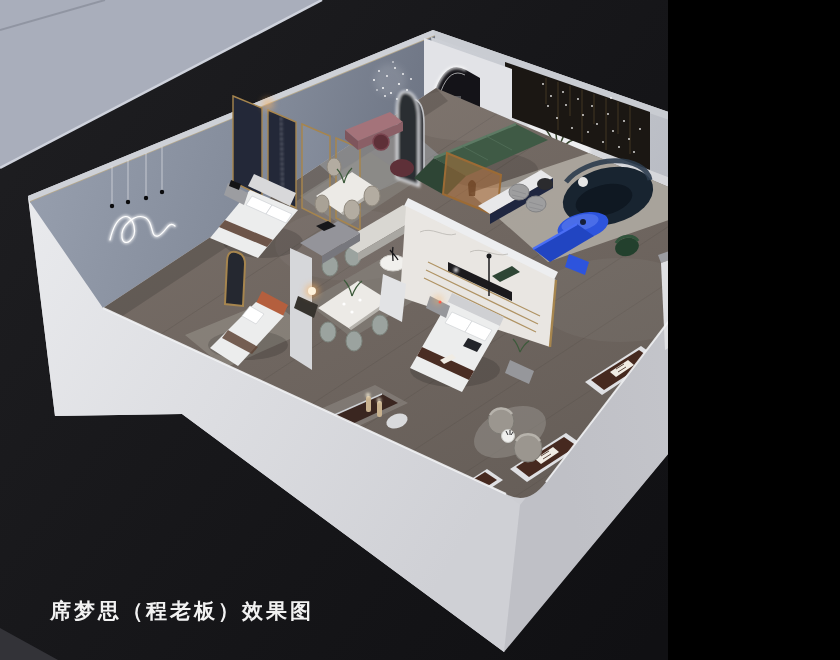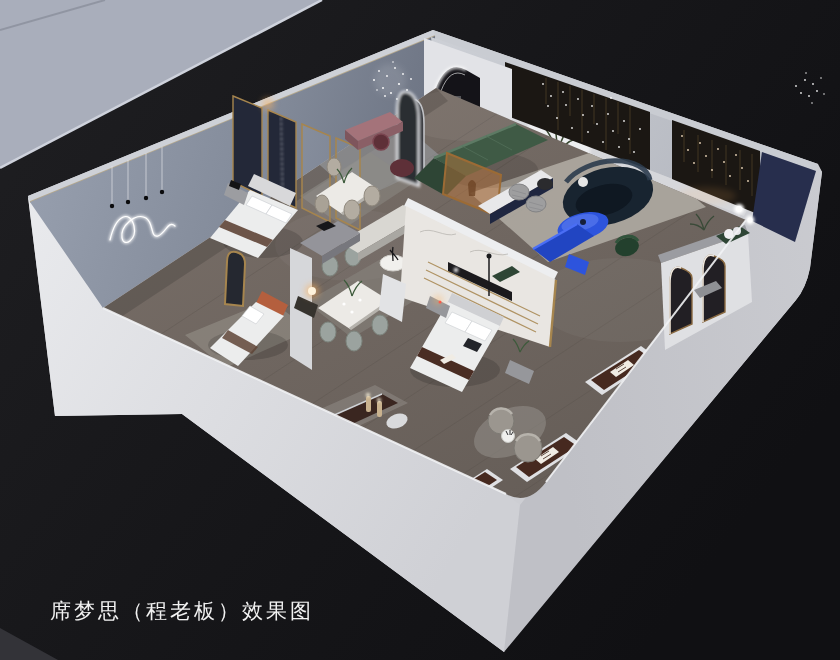--- a/index.html
+++ b/index.html
@@ -1,17 +1,17 @@
 <!DOCTYPE html>
 <html style="--c-bg_left: #1e1e21; --c-bg_right: #111114; --c-slab: #a9aebb; --c-slab_edge: #ced2dc; --c-shell: #cdced3; --c-shell_bright: #e7e8eb; --c-shell_mid: #c6c7cc; --c-shell_dark: #b2b3b9; --c-wall_top: #ced1d7; --c-cut_lip: #b5a88c; --c-wall_blue: #8d95a5; --c-wall_blue_dark: #6e7584; --c-floor: #6f6660; --c-plank: #57504a; --c-rug: #a8a49c; --c-rug_cool: #9aa0a8; --c-dark_wall: #1b1713; --c-navy_panel: #272e4d; --c-navy_curtain: #232838; --c-gold: #a6854e; --c-bed_white: #eceded; --c-headboard: #34373e; --c-runner: #5f4436; --c-rust: #b45f3e; --c-mattress: #46291f; --c-mattress_base: #dfe0e3; --c-label: #f0ece4; --c-green_sofa: #3f5a45; --c-green_dark: #2e4535; --c-navy_sofa: #182430; --c-accent_blue: #2d54dd; --c-accent_blue_dark: #2145c2; --c-marble: #e9e6e2; --c-mauve: #9a6a70; --c-maroon: #5e3038; --c-glow_warm: #ffb45e; --c-white: #ffffff; --c-text: #f2f2f2;"><head>
 <meta charset="utf-8">
 <style>
   html,body{margin:0;padding:0;background:#000;}
-  .stage{position:relative;width:840px;height:660px;overflow:hidden;
-         font-family:"DejaVu Sans",sans-serif;}
+  .stage{position:relative;width:668px;height:660px;overflow:hidden;
+         font-family:"DejaVu Sans",sans-serif;font-weight:bold;}
   .stage svg{position:absolute;inset:0;display:block;}
   .caption-text{font-size:21px;letter-spacing:3px;fill:var(--c-text,#f2f2f2);
                 font-family:"DejaVu Sans",sans-serif;}
   
   .f-slab{fill:var(--c-slab)} .f-shell{fill:var(--c-shell)}
   .f-dark{fill:var(--c-dark_wall)} .f-navy{fill:var(--c-navy_panel)}
   .f-curtain{fill:var(--c-navy_curtain)} .f-bed{fill:var(--c-bed_white)}
   .f-runner{fill:var(--c-runner)} .f-rust{fill:var(--c-rust)}
   .f-mattress{fill:var(--c-mattress)} .f-mbase{fill:var(--c-mattress_base)}
   .f-label{fill:var(--c-label)} .f-green{fill:var(--c-green_sofa)}

